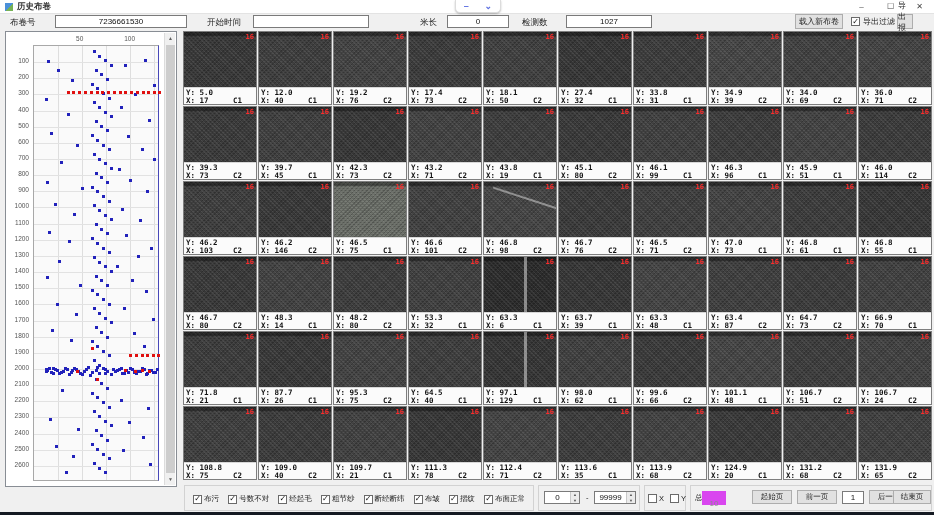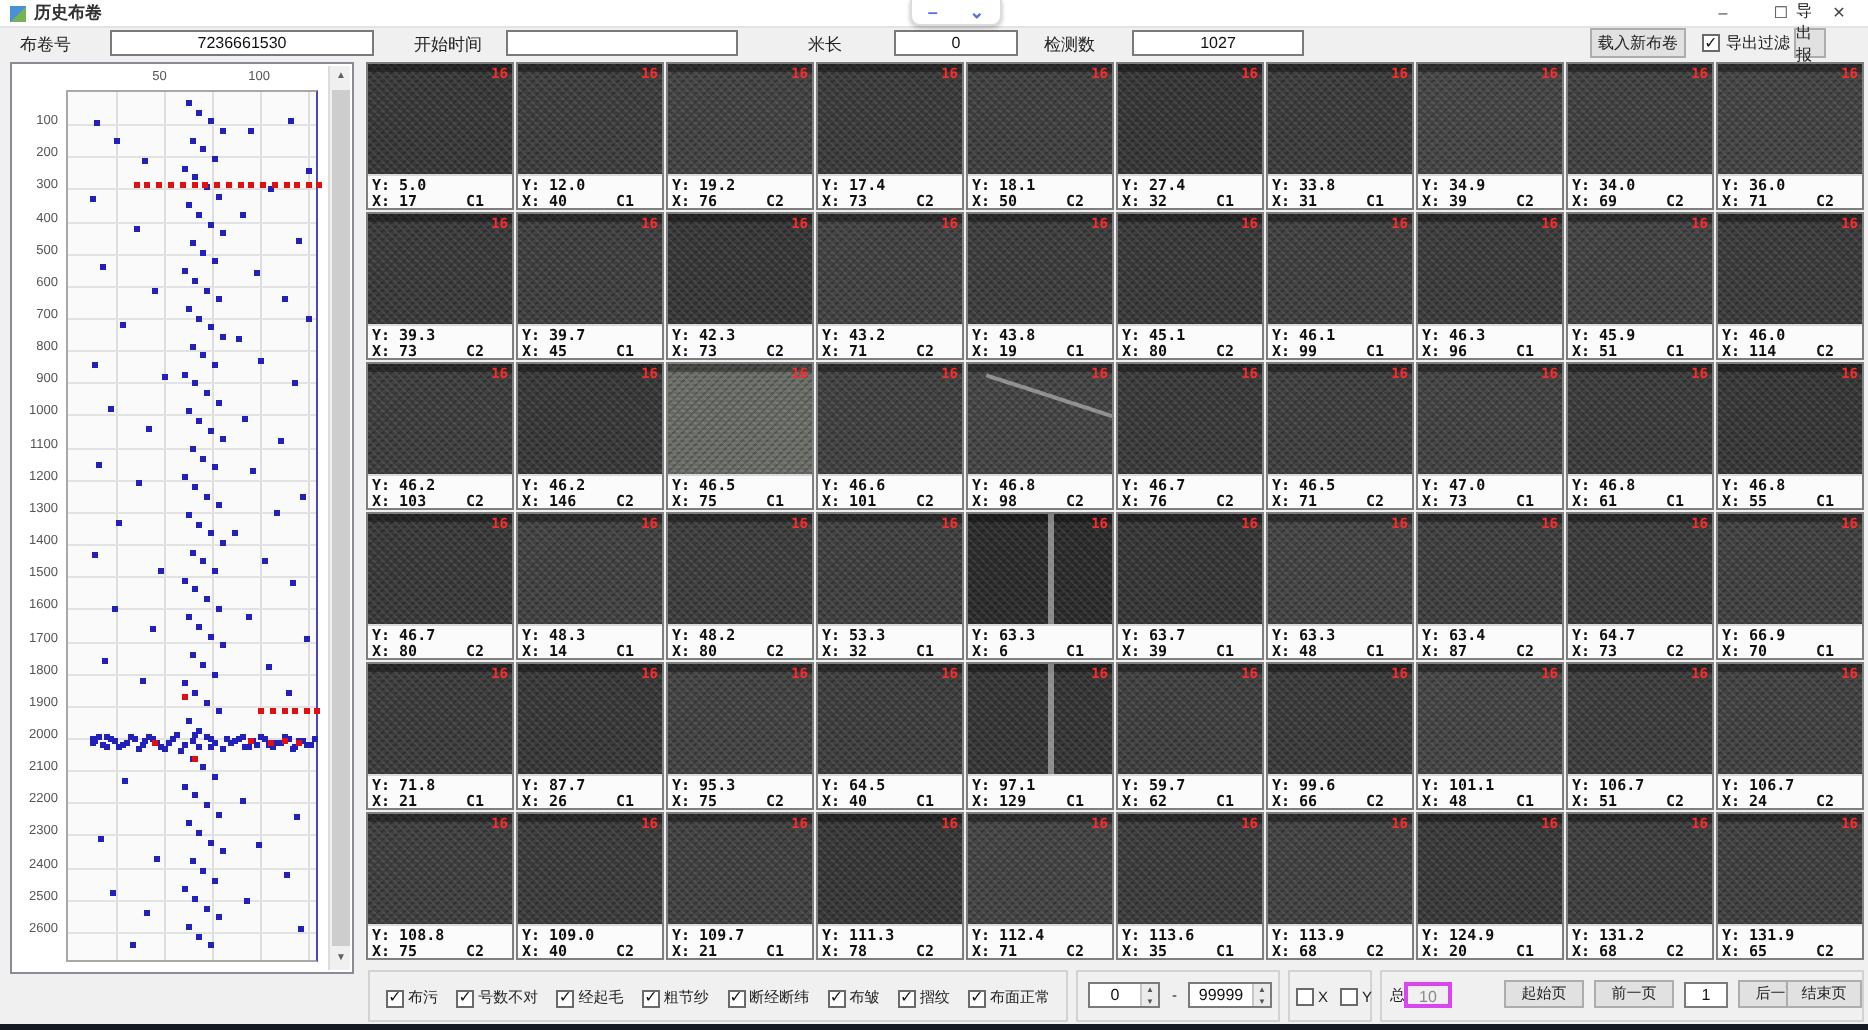--- a/index.html
+++ b/index.html
@@ -87,21 +87,21 @@
 
 <div class="float-widget">
   <span>–</span>
   <span>⌄</span>
 </div>
 
 <span class="tb-label" style="left:10px">布卷号</span>
 <div class="tb-input" style="left:55px;width:132px">7236661530</div>
 <span class="tb-label" style="left:207px">开始时间</span>
 <div class="tb-input" style="left:253px;width:116px"></div>
-<span class="tb-label" style="left:404px">米长</span>
+<span class="tb-label" style="left:420px">米长</span>
 <div class="tb-input" style="left:447px;width:62px">0</div>
 <span class="tb-label" style="left:522px">检测数</span>
 <div class="tb-input" style="left:566px;width:86px">1027</div>
 <div class="btn" style="left:795px;top:14px;width:48px;height:15px">载入新布卷</div>
 <div class="cb-row" style="left:851px;top:16px">
   <span class="cb">
       <i id="export-check">✓</i>
     </span>
   <span>导出过滤</span>
 </div>
@@ -1004,21 +1004,21 @@
           <span class="cam">C1</span>
         </div>
       </div>
     </div>
     <div class="cell">
       <div class="thumb" style="background-color: rgb(68, 68, 68);">
         <div class="topshade"></div>
       </div>
       <span class="tag">16</span>
       <div class="clabel">
-        <div class="cl1">Y: 59.7</div>
+        <div class="cl1">Y: 98.0</div>
         <div class="cl2">
           <span>X: 62</span>
           <span class="cam">C1</span>
         </div>
       </div>
     </div>
     <div class="cell">
       <div class="thumb" style="background-color: rgb(62, 62, 62);">
         <div class="topshade"></div>
       </div>
@@ -1286,20 +1286,20 @@
         <span class="cb"></span>
         <span>Y</span>
       </div>
     </div>
 </div>
 
 <div class="grp" style="left:690px;width:242px">
   <span class="grp-label">分页</span>
 </div>
 <span class="ft-label" style="left:695px;top:493px">总页数:</span>
-<div class="ft-box" style="left:702px;top:491px;width:24px;background:#f0f0f0;border:2px solid #d946ef;color:#8a8a8a">10</div>
+<div class="ft-box" style="left:702px;top:491px;width:24px;background:#f0f0f0;border:7px solid #d946ef;color:#8a8a8a">10</div>
 <div class="ft-btn" style="left:752px">起始页</div>
 <div class="ft-btn" style="left:797px">前一页</div>
 <div class="ft-box" style="left:842px;top:491px;width:22px;background:#fff;border:1px solid #7a7a7a;color:#111">1</div>
 <div class="ft-btn" style="left:869px">后一页</div>
 <div class="ft-btn" style="left:893px;width:38px">结束页</div>
 
 <div class="bottom-edge"></div>
 
 </body></html>

